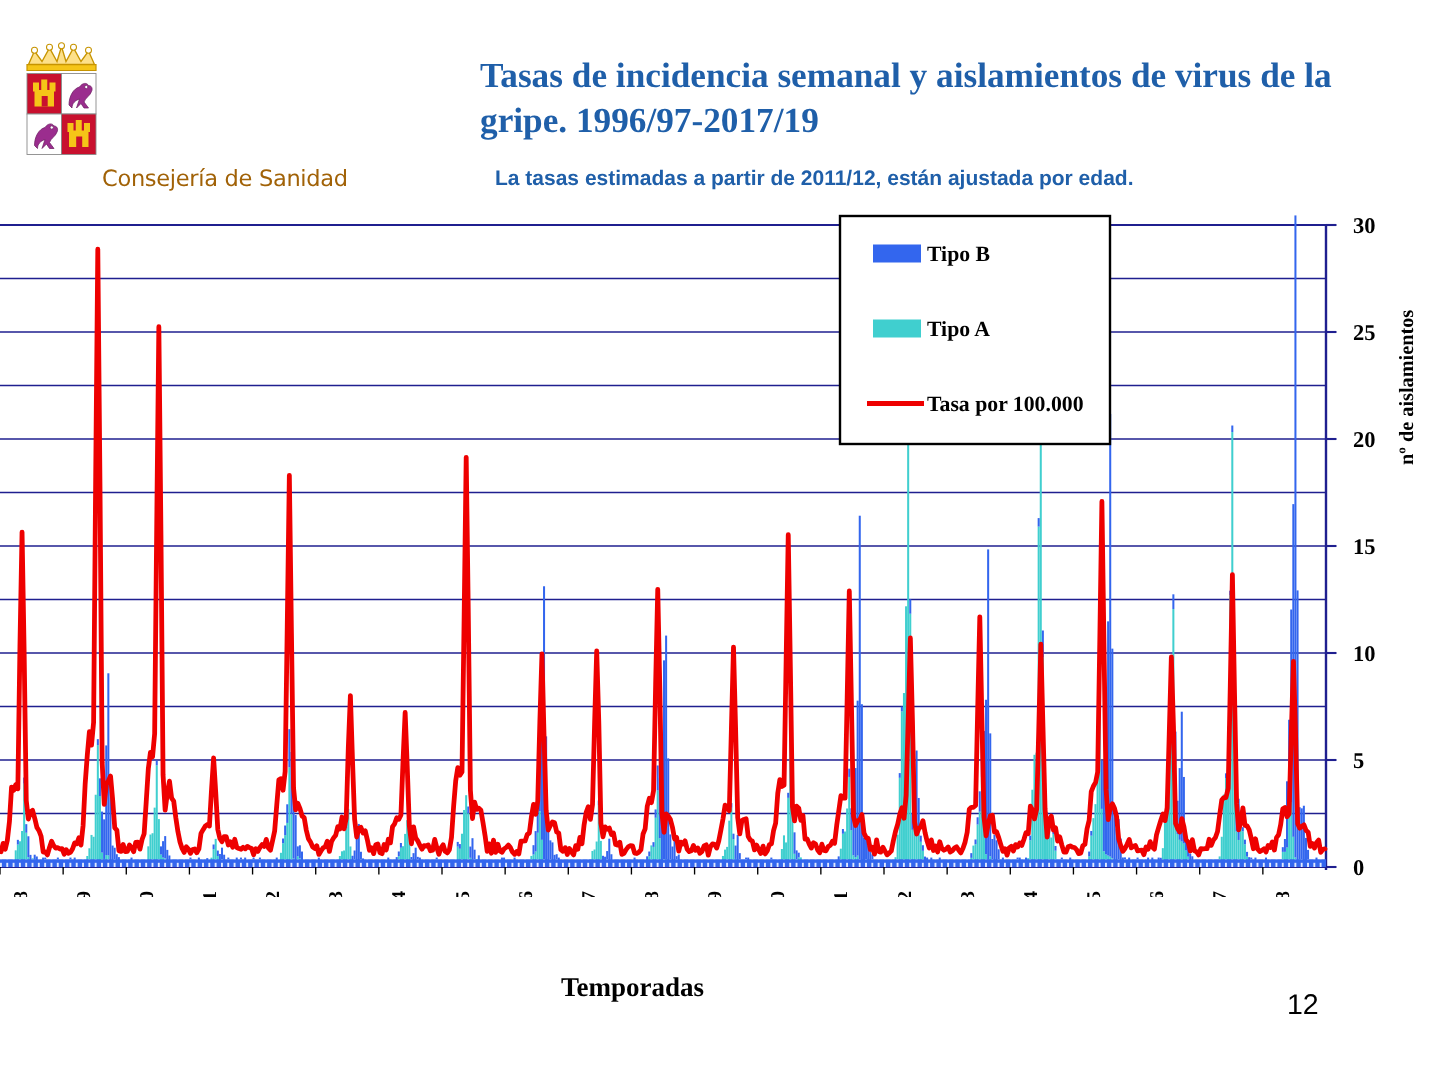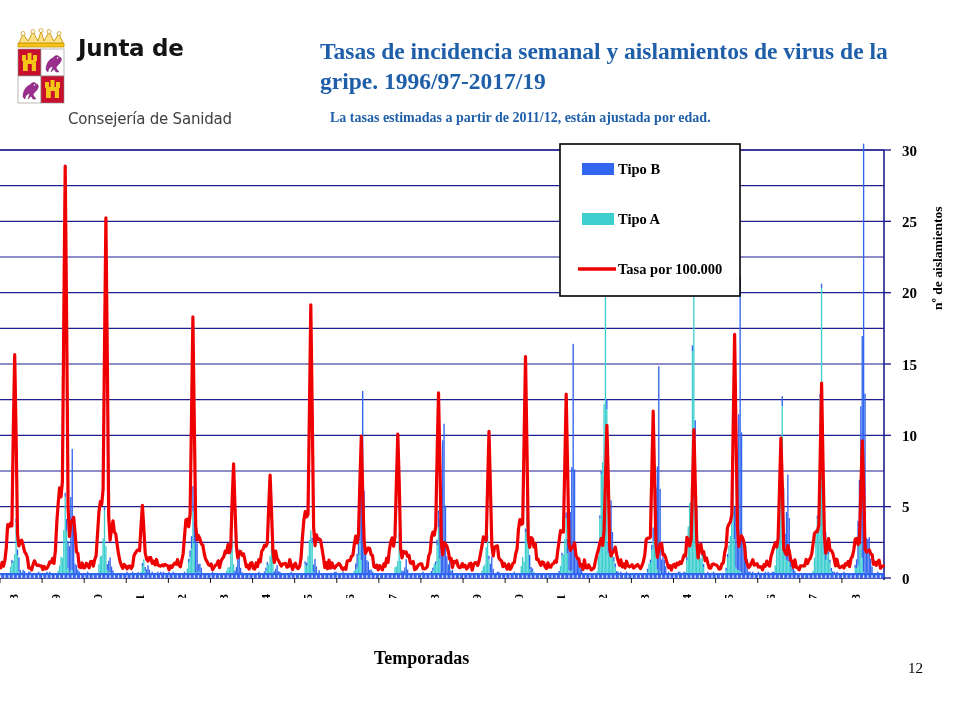--- a/index.html
+++ b/index.html
@@ -14,56 +14,56 @@
   #logo-block{position:absolute;left:8px;top:14px;width:300px;height:118px;}
   #crest{position:absolute;left:2px;top:14px;width:62px;height:80px;}
   #logo-text{position:absolute;left:70px;top:22px;}
   .logo-line{
     font-family:"DejaVu Sans", sans-serif;
     font-weight:bold;font-size:23px;color:#141414;line-height:25px;
     letter-spacing:-0.3px;
   }
   .logo-sub{
     font-family:"DejaVu Sans", sans-serif;
-    font-size:15px;color:#404040;line-height:19px;letter-spacing:-0.2px;
+    font-size:15px;color:#a16207;line-height:19px;letter-spacing:-0.2px;
   }
   #logo-subs{position:absolute;left:60px;top:96px;}
 
   
   #title{
     position:absolute;left:320px;top:36px;width:610px;
     color:#1F5FA9;font-weight:bold;font-size:23.5px;line-height:30px;
     font-family:"Liberation Serif", serif;
   }
   #subtitle{
     position:absolute;left:330px;top:110px;width:600px;
     color:#1F5FA9;font-weight:bold;font-size:14px;
-    font-family:Liberation Serif, serif;
+    font-family:Liberation Sans, sans-serif;
   }
 
   
   #chart-wrap{position:absolute;left:0px;top:138px;width:960px;height:460px;}
   svg{display:block;}
 
   .axis-num{font-family:"Liberation Serif", serif;font-weight:bold;font-size:15px;fill:#000;}
   .x-lab{font-family:"Liberation Serif", serif;font-weight:bold;font-size:13px;fill:#000;}
   .leg-lab{font-family:"Liberation Serif", serif;font-weight:bold;font-size:14.5px;fill:#000;}
 
   #xaxis-title{
     position:absolute;left:374px;top:648px;
     font-family:"Liberation Serif", serif;font-weight:bold;font-size:18px;color:#000;
   }
   #yaxis-title{
     position:absolute;left:930px;top:310px;
     font-family:"Liberation Serif", serif;font-weight:bold;font-size:13.5px;color:#000;
     transform:rotate(-90deg);transform-origin:left top;white-space:nowrap;
   }
   #slide-num{
-    position:absolute;left:908px;top:660px;
-    font-family:Liberation Serif, serif;font-size:15px;color:#000;
+    position:absolute;left:858px;top:660px;
+    font-family:Liberation Sans, sans-serif;font-size:19px;color:#000;
   }
 </style>
 </head>
 <body>
 
 <div id="logo-block">
   <svg id="crest" viewBox="0 0 62 80">
 
     <g>
       <path d="M8 19 L8 15 L54 15 L54 19 Z" fill="#F5C518" stroke="#C79400" stroke-width="0.8"></path>
@@ -105,21 +105,20 @@
 
       <g fill="#9B2D8E" stroke="#6d1f63" stroke-width="0.5">
         <path d="M13 69 C13 63 16 58 20 57 C22 54 25 54 26 56 C28 56 29 58 28 60
                  C27 63 24 64 23 67 L26 71 L23 71 L21 68 L18 71 L20 65 C17 66 15 68 15 71 Z"></path>
         <circle cx="24.5" cy="57" r="1.1" fill="#fff"></circle>
       </g>
     </g>
   </svg>
 
   <div id="logo-text">
-    <div class="logo-line">Junta de</div>
   </div>
   <div id="logo-subs">
     <div class="logo-sub">Consejería de Sanidad</div>
   </div>
 </div>
 
 <div id="title">Tasas de incidencia semanal y aislamientos de virus de la gripe. 1996/97-2017/19</div>
 <div id="subtitle">La tasas estimadas a partir  de 2011/12, están ajustada  por  edad.</div>
 
 <div id="chart-wrap">

